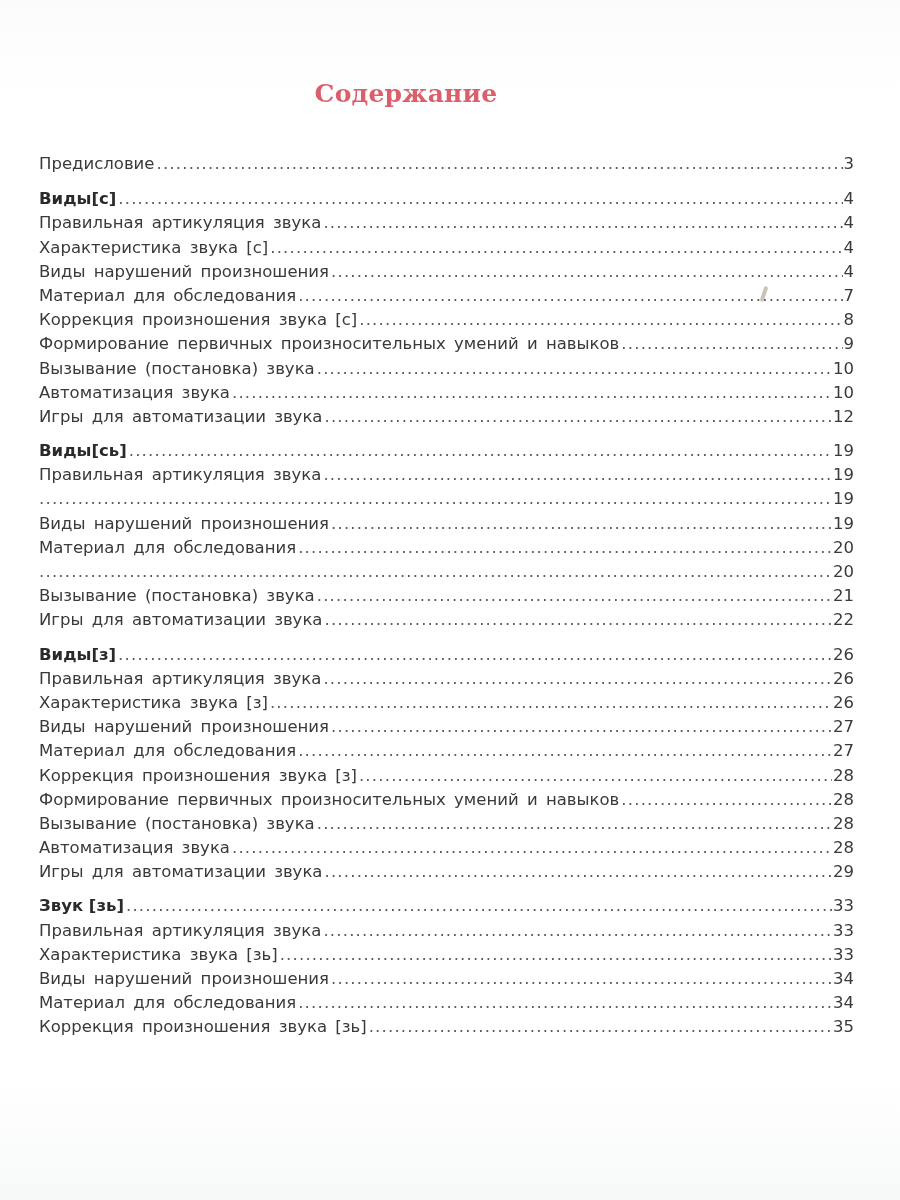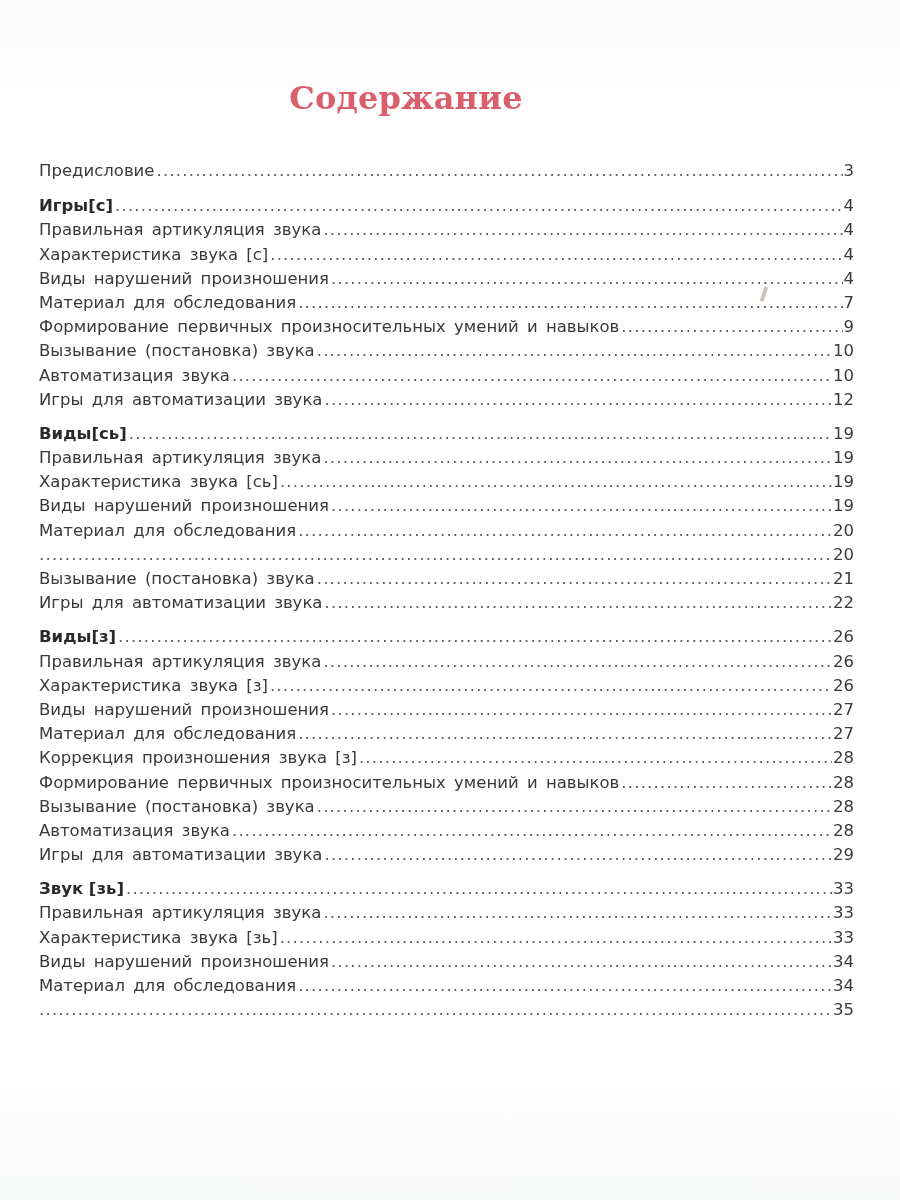--- a/index.html
+++ b/index.html
@@ -21,29 +21,29 @@
     background: linear-gradient(180deg, #fbfbfb 0%, #ffffff 8%, #ffffff 90%, #f7f8f8 100%);
   }
   .title {
     position: absolute;
     top: 79px;
     left: 0;
     width: 812px;
     text-align: center;
     font-family: "DejaVu Serif", serif;
     font-weight: bold;
-    font-size: 32px;
+    font-size: 25px;
     color: #d95f6c;
     letter-spacing: 0.2px;
   }
   .toc {
     position: absolute;
     left: 39px;
     width: 815px;
-    top: 159px;
+    top: 152px;
     font-family: "DejaVu Sans", sans-serif;
     font-size: 16.5px;
     color: #3a3a3a;
   }
   .section {
     margin-bottom: 10px;
   }
   .section.preface {
     margin-bottom: 11px;
   }
@@ -102,21 +102,21 @@
   <div class="toc" id="toc">
       <div class="section preface">
         <div class="row">
           <span class="label">Предисловие</span>
           <span class="leader"></span>
           <span class="pg">3</span>
         </div>
       </div>
       <div class="section">
         <div class="row heading">
-          <span class="label">Игры[с]</span>
+          <span class="label">Виды[с]</span>
           <span class="leader"></span>
           <span class="pg">4</span>
         </div>
         <div class="row">
           <span class="label">Правильная артикуляция звука</span>
           <span class="leader"></span>
           <span class="pg">4</span>
         </div>
         <div class="row">
           <span class="label">Характеристика звука [с]</span>
@@ -127,20 +127,25 @@
           <span class="label">Виды нарушений произношения</span>
           <span class="leader"></span>
           <span class="pg">4</span>
         </div>
         <div class="row">
           <span class="label">Материал для обследования</span>
           <span class="leader"></span>
           <span class="pg">7</span>
         </div>
         <div class="row">
+          <span class="label">Коррекция произношения звука [с]</span>
+          <span class="leader"></span>
+          <span class="pg">8</span>
+        </div>
+        <div class="row">
           <span class="label">Формирование первичных произносительных умений и навыков</span>
           <span class="leader"></span>
           <span class="pg">9</span>
         </div>
         <div class="row">
           <span class="label">Вызывание (постановка) звука</span>
           <span class="leader"></span>
           <span class="pg">10</span>
         </div>
         <div class="row">
@@ -159,21 +164,20 @@
           <span class="label">Виды[сь]</span>
           <span class="leader"></span>
           <span class="pg">19</span>
         </div>
         <div class="row">
           <span class="label">Правильная артикуляция звука</span>
           <span class="leader"></span>
           <span class="pg">19</span>
         </div>
         <div class="row">
-          <span class="label">Характеристика звука [сь]</span>
           <span class="leader"></span>
           <span class="pg">19</span>
         </div>
         <div class="row">
           <span class="label">Виды нарушений произношения</span>
           <span class="leader"></span>
           <span class="pg">19</span>
         </div>
         <div class="row">
           <span class="label">Материал для обследования</span>
@@ -267,20 +271,21 @@
           <span class="label">Виды нарушений произношения</span>
           <span class="leader"></span>
           <span class="pg">34</span>
         </div>
         <div class="row">
           <span class="label">Материал для обследования</span>
           <span class="leader"></span>
           <span class="pg">34</span>
         </div>
         <div class="row">
+          <span class="label">Коррекция произношения звука [зь]</span>
           <span class="leader"></span>
           <span class="pg">35</span>
         </div>
       </div>
     </div>
 
   <div class="smudge"></div>
 </div>
 
 </body></html>

